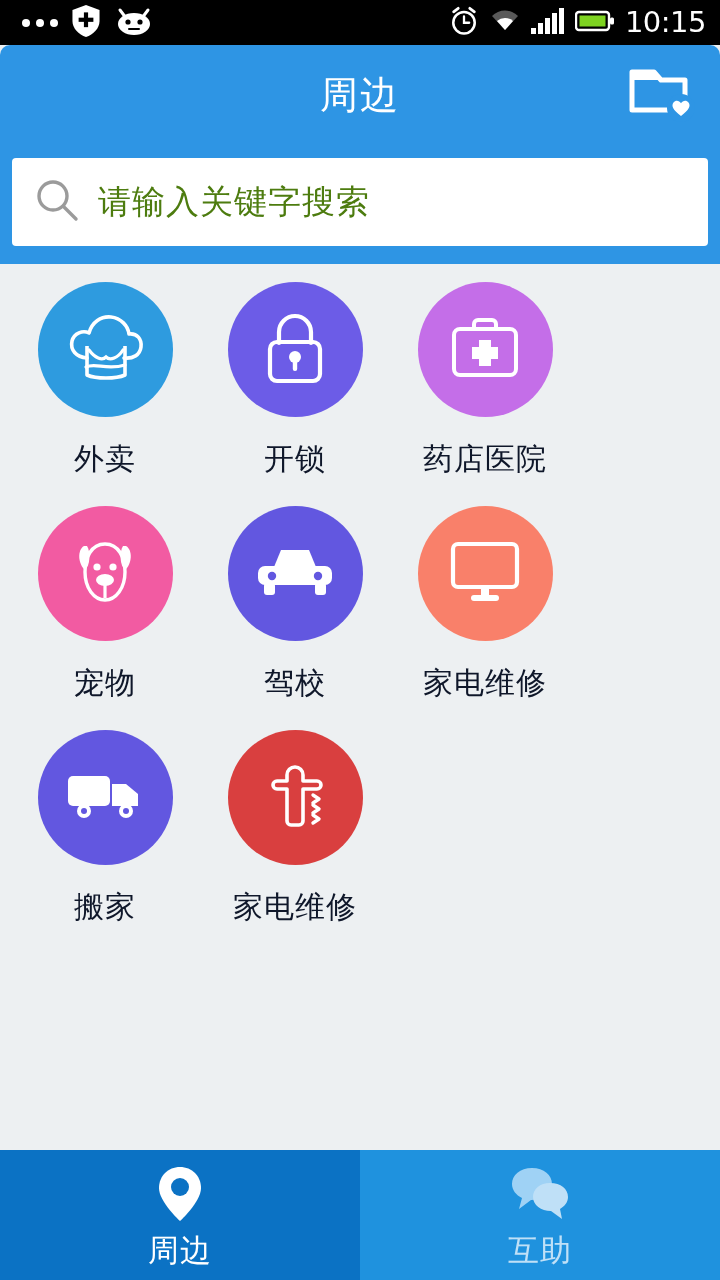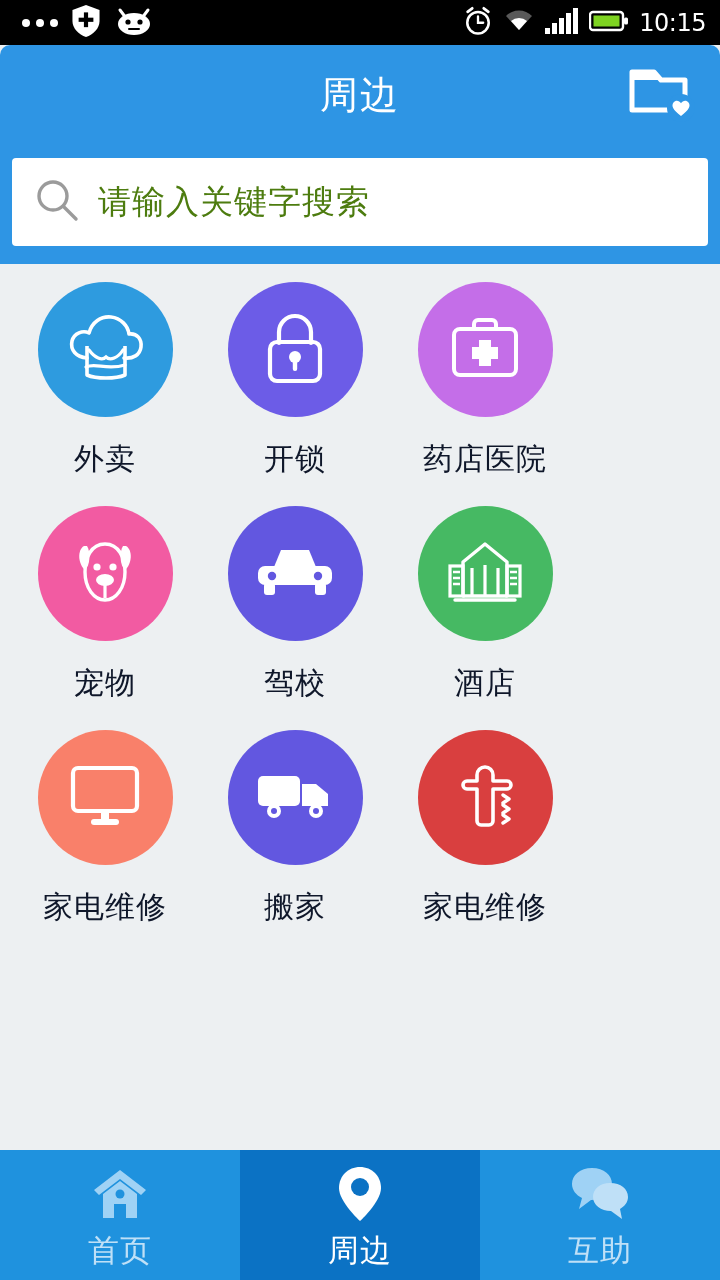--- a/index.html
+++ b/index.html
@@ -12,21 +12,21 @@
   #app { position:relative; width:720px; height:1280px; background:#edf0f2; }
 
   
   .statusbar{
     position:absolute; top:0; left:0; width:720px; height:45px;
     background:#000; color:#fff; display:flex; align-items:center;
     padding:0 14px;
   }
   .sb-left{ display:flex; align-items:center; gap:13px; }
   .sb-right{ margin-left:auto; display:flex; align-items:center; gap:10px; }
-  .sb-time{ font-size:24px; color:#fff; letter-spacing:-0.5px; line-height:1;
+  .sb-time{ font-size:29px; color:#fff; letter-spacing:-0.5px; line-height:1;
             font-family:"DejaVu Sans","Liberation Sans",sans-serif; }
   .dots{ display:flex; gap:6px; align-items:center; margin-left:8px;}
   .dots i{ width:8px; height:8px; border-radius:50%; background:#fff; display:block;}
 
   
   .header{
     position:absolute; top:45px; left:0; width:720px; height:101px;
     background:#2e95e4;
     border-radius:10px 10px 0 0;
     display:flex; align-items:center; justify-content:center;
@@ -241,35 +241,20 @@
             <rect x="10" y="40" width="11" height="12" rx="3" fill="#fff"></rect>
             <rect x="61" y="40" width="11" height="12" rx="3" fill="#fff"></rect>
             <circle cx="18" cy="33" r="4.2" fill="#6257e0"></circle>
             <circle cx="64" cy="33" r="4.2" fill="#6257e0"></circle>
           </svg>
         </span>
       </div>
       <div class="cell-label">驾校</div>
     </div>
 
-    <div class="cell">
-      <div class="circle" style="background:#46b963">
-        <span>
-          <svg width="80" height="68" viewBox="0 0 80 68">
-            <path d="M40 6 L62 24 V58 H18 V24 Z" fill="none" stroke="#fff" stroke-width="3.4" stroke-linejoin="round"></path>
-            <path d="M27 30 V58 M40 27 V58 M53 30 V58" stroke="#fff" stroke-width="3.2"></path>
-            <rect x="5" y="28" width="13" height="30" fill="none" stroke="#fff" stroke-width="3.2"></rect>
-            <rect x="62" y="28" width="13" height="30" fill="none" stroke="#fff" stroke-width="3.2"></rect>
-            <path d="M8 34 H15 M8 40 H15 M8 46 H15 M65 34 H72 M65 40 H72 M65 46 H72" stroke="#fff" stroke-width="2.4"></path>
-            <path d="M10 62 H70" stroke="#fff" stroke-width="3.4" stroke-linecap="round"></path>
-          </svg>
-        </span>
-      </div>
-      <div class="cell-label">酒店</div>
-    </div>
 
     <div class="cell">
       <div class="circle" style="background:#f9806a">
         <span>
           <svg width="76" height="68" viewBox="0 0 76 68">
             <rect x="6" y="6" width="64" height="43" rx="5" fill="none" stroke="#fff" stroke-width="4.2"></rect>
             <rect x="34" y="49" width="8" height="9" fill="#fff"></rect>
             <rect x="24" y="57" width="28" height="6" rx="3" fill="#fff"></rect>
           </svg>
         </span>
@@ -304,30 +289,20 @@
           </svg>
         </span>
       </div>
       <div class="cell-label">家电维修</div>
     </div>
 
   </div>
 
   <div class="tabbar">
 
-    <div class="tab">
-      <div class="tab-icon">
-        <svg width="60" height="56" viewBox="0 0 60 56">
-          <path d="M30 4 L56 24 L51 29 L30 13 L9 29 L4 24 Z" fill="#9fd2f5"></path>
-          <path d="M13 28 L30 15 L47 28 V52 H36 V38 H24 V52 H13 Z" fill="#9fd2f5"></path>
-          <circle cx="30" cy="28" r="4.5" fill="#1f92de"></circle>
-        </svg>
-      </div>
-      <div class="tab-label">首页</div>
-    </div>
 
     <div class="tab active">
       <div class="tab-icon">
         <svg width="50" height="58" viewBox="0 0 50 58">
           <path d="M25 2 C13 2 4 11 4 23 C4 37 25 56 25 56 C25 56 46 37 46 23 C46 11 37 2 25 2 Z" fill="#fff"></path>
           <circle cx="25" cy="22" r="9" fill="#0b72c4"></circle>
         </svg>
       </div>
       <div class="tab-label">周边</div>
     </div>

